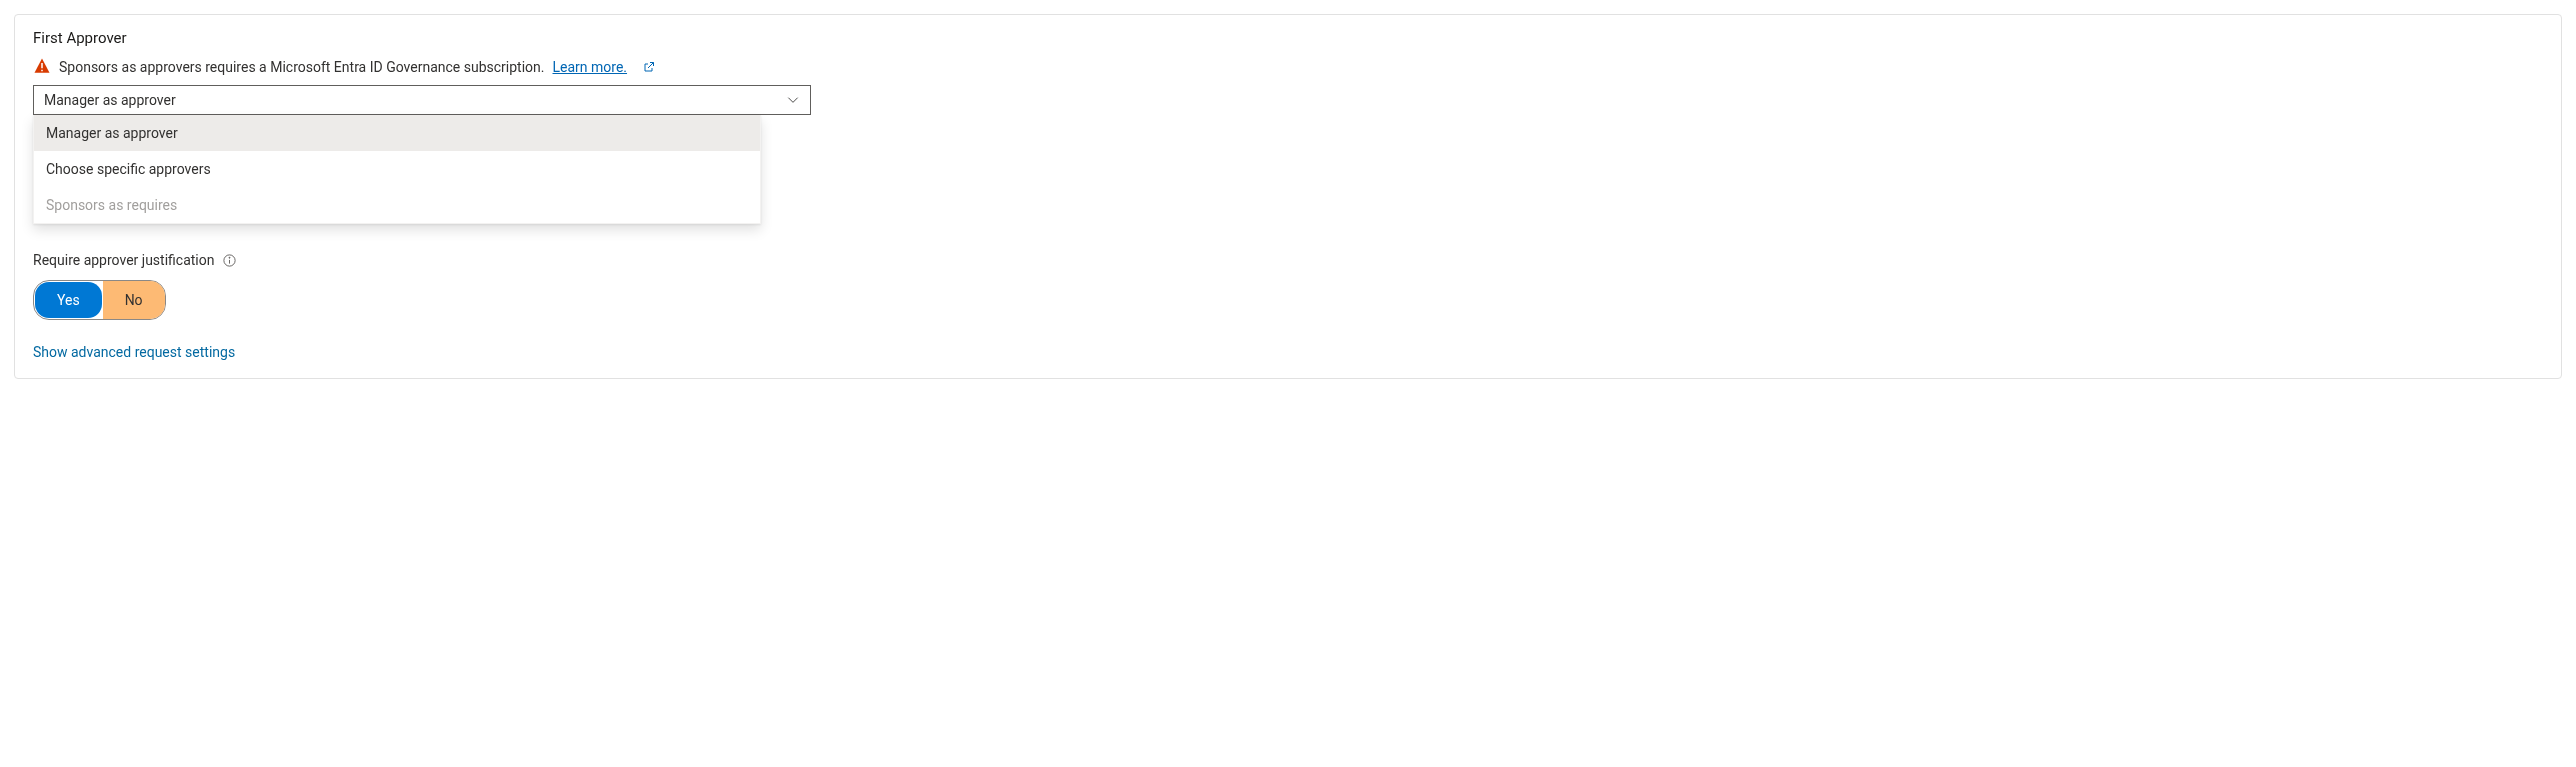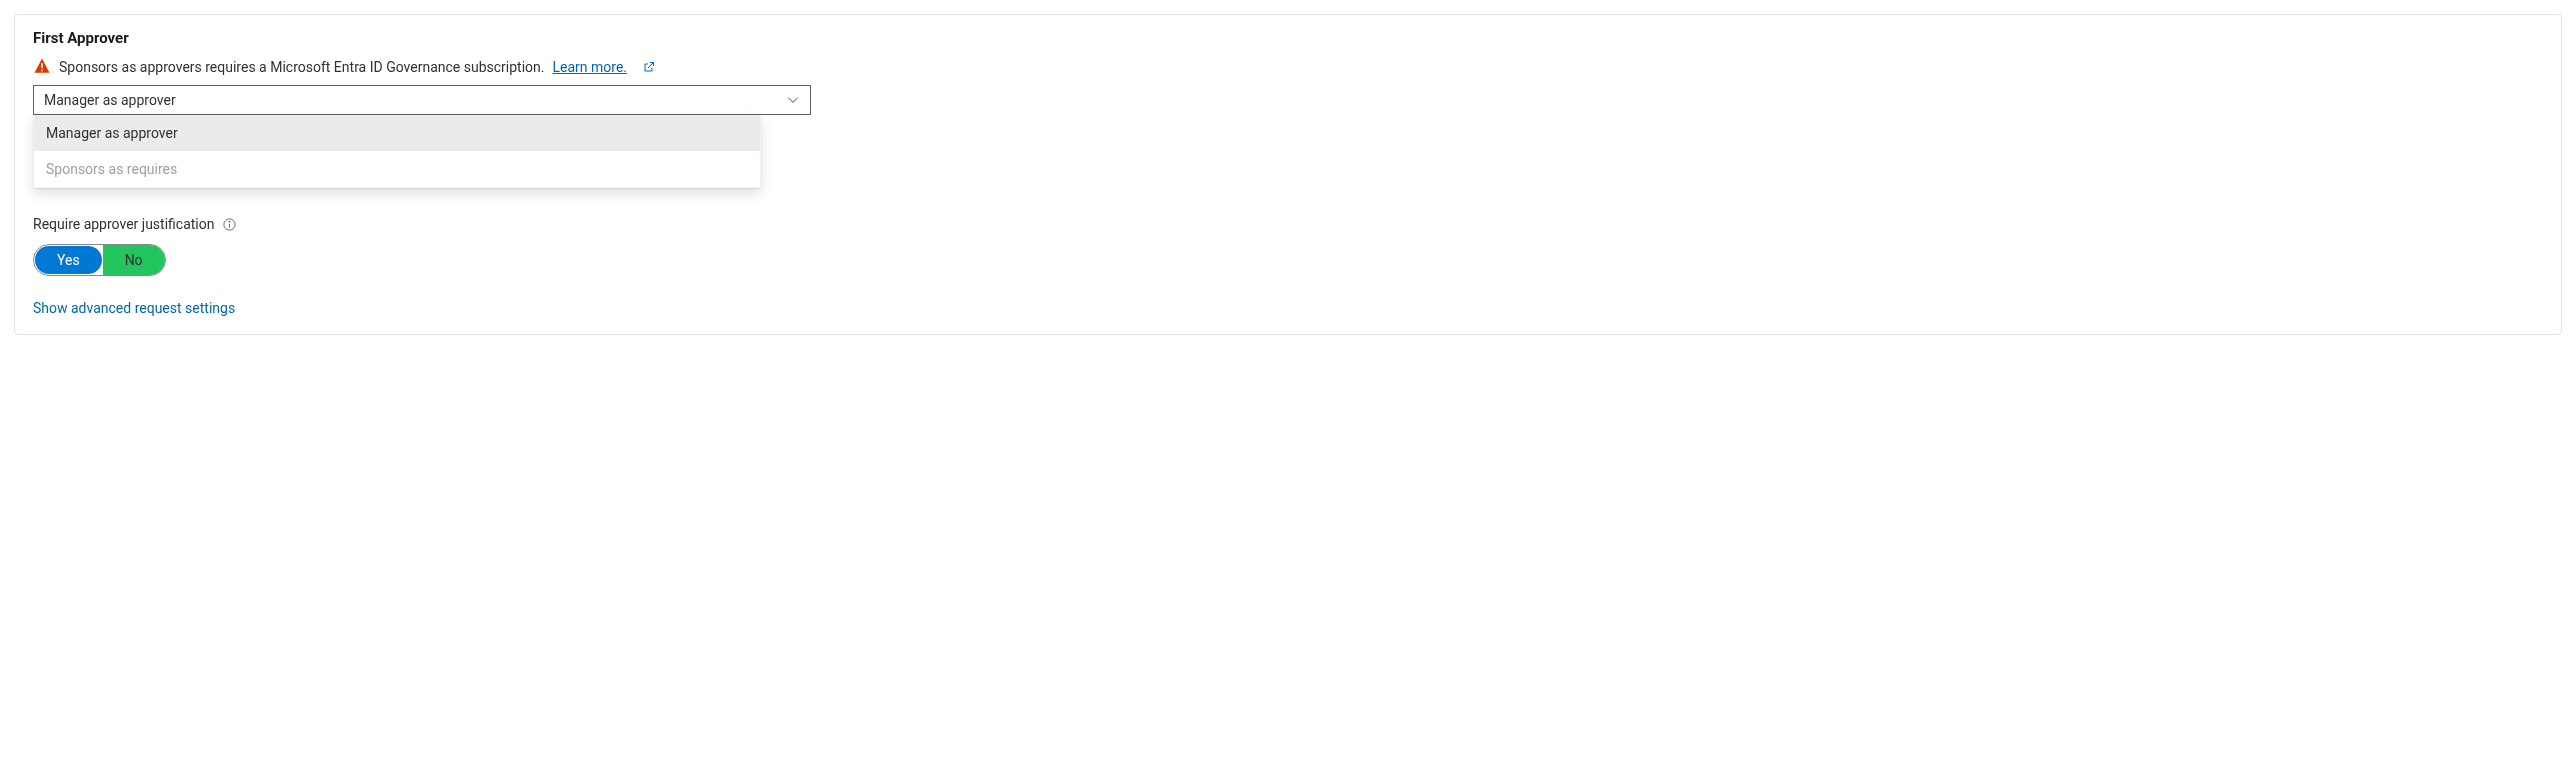--- a/index.html
+++ b/index.html
@@ -11,21 +11,21 @@
     color: #323130;
     background: #ffffff;
   }
   .panel {
     border: 1px solid #e1e1e1;
     border-radius: 4px;
     padding: 14px 18px 18px 18px;
     width: 100%;
   }
   .section-title {
-    font-weight: 700;
+    font-weight: 400;
     font-size: 15px;
     margin-bottom: 10px;
     color: #1b1a19;
   }
   .warning-row {
     display: flex;
     align-items: flex-end;
     gap: 8px;
     margin-bottom: 10px;
     font-size: 14px;
@@ -102,31 +102,31 @@
     color: #323130;
   }
 
   .toggle-row { margin-top: 28px; }
   .pill-toggle {
     display: inline-flex;
     align-items: stretch;
     border: 1px solid #8a8886;
     border-radius: 16px;
     overflow: hidden;
-    height: 32px;
+    height: 40px;
     margin-top: 6px;
   }
   .pill-opt {
     display: flex;
     align-items: center;
     justify-content: center;
     padding: 0 22px;
     font-size: 14px;
     cursor: pointer;
-    background: #22c55e;
+    background: #fdba74;
     color: #323130;
     min-width: 58px;
   }
   .pill-opt.active {
     background: #0078d4;
     color: #ffffff;
     border-radius: 14px;
     margin: 1px;
   }
 
@@ -168,20 +168,21 @@
 
   <div class="select-wrap">
     <div class="select-box">
       <span>Manager as approver</span>
       <svg class="chevron-svg" width="14" height="14" viewBox="0 0 24 24" fill="none" stroke="#323130" stroke-width="1.5">
         <path d="M4 8 L12 16 L20 8"></path>
       </svg>
     </div>
     <div class="dropdown">
       <div class="dropdown-item selected">Manager as approver</div>
+      <div class="dropdown-item">Choose specific approvers</div>
       <div class="dropdown-item disabled">Sponsors as requires</div>
     </div>
   </div>
 
 
   <div class="toggle-row">
     <div class="field-label-row">
       <span>Require approver justification</span>
       <svg class="info-icon-svg" width="15" height="15" viewBox="0 0 24 24" fill="none" stroke="#605e5c" stroke-width="1.5">
         <circle cx="12" cy="12" r="9"></circle>

